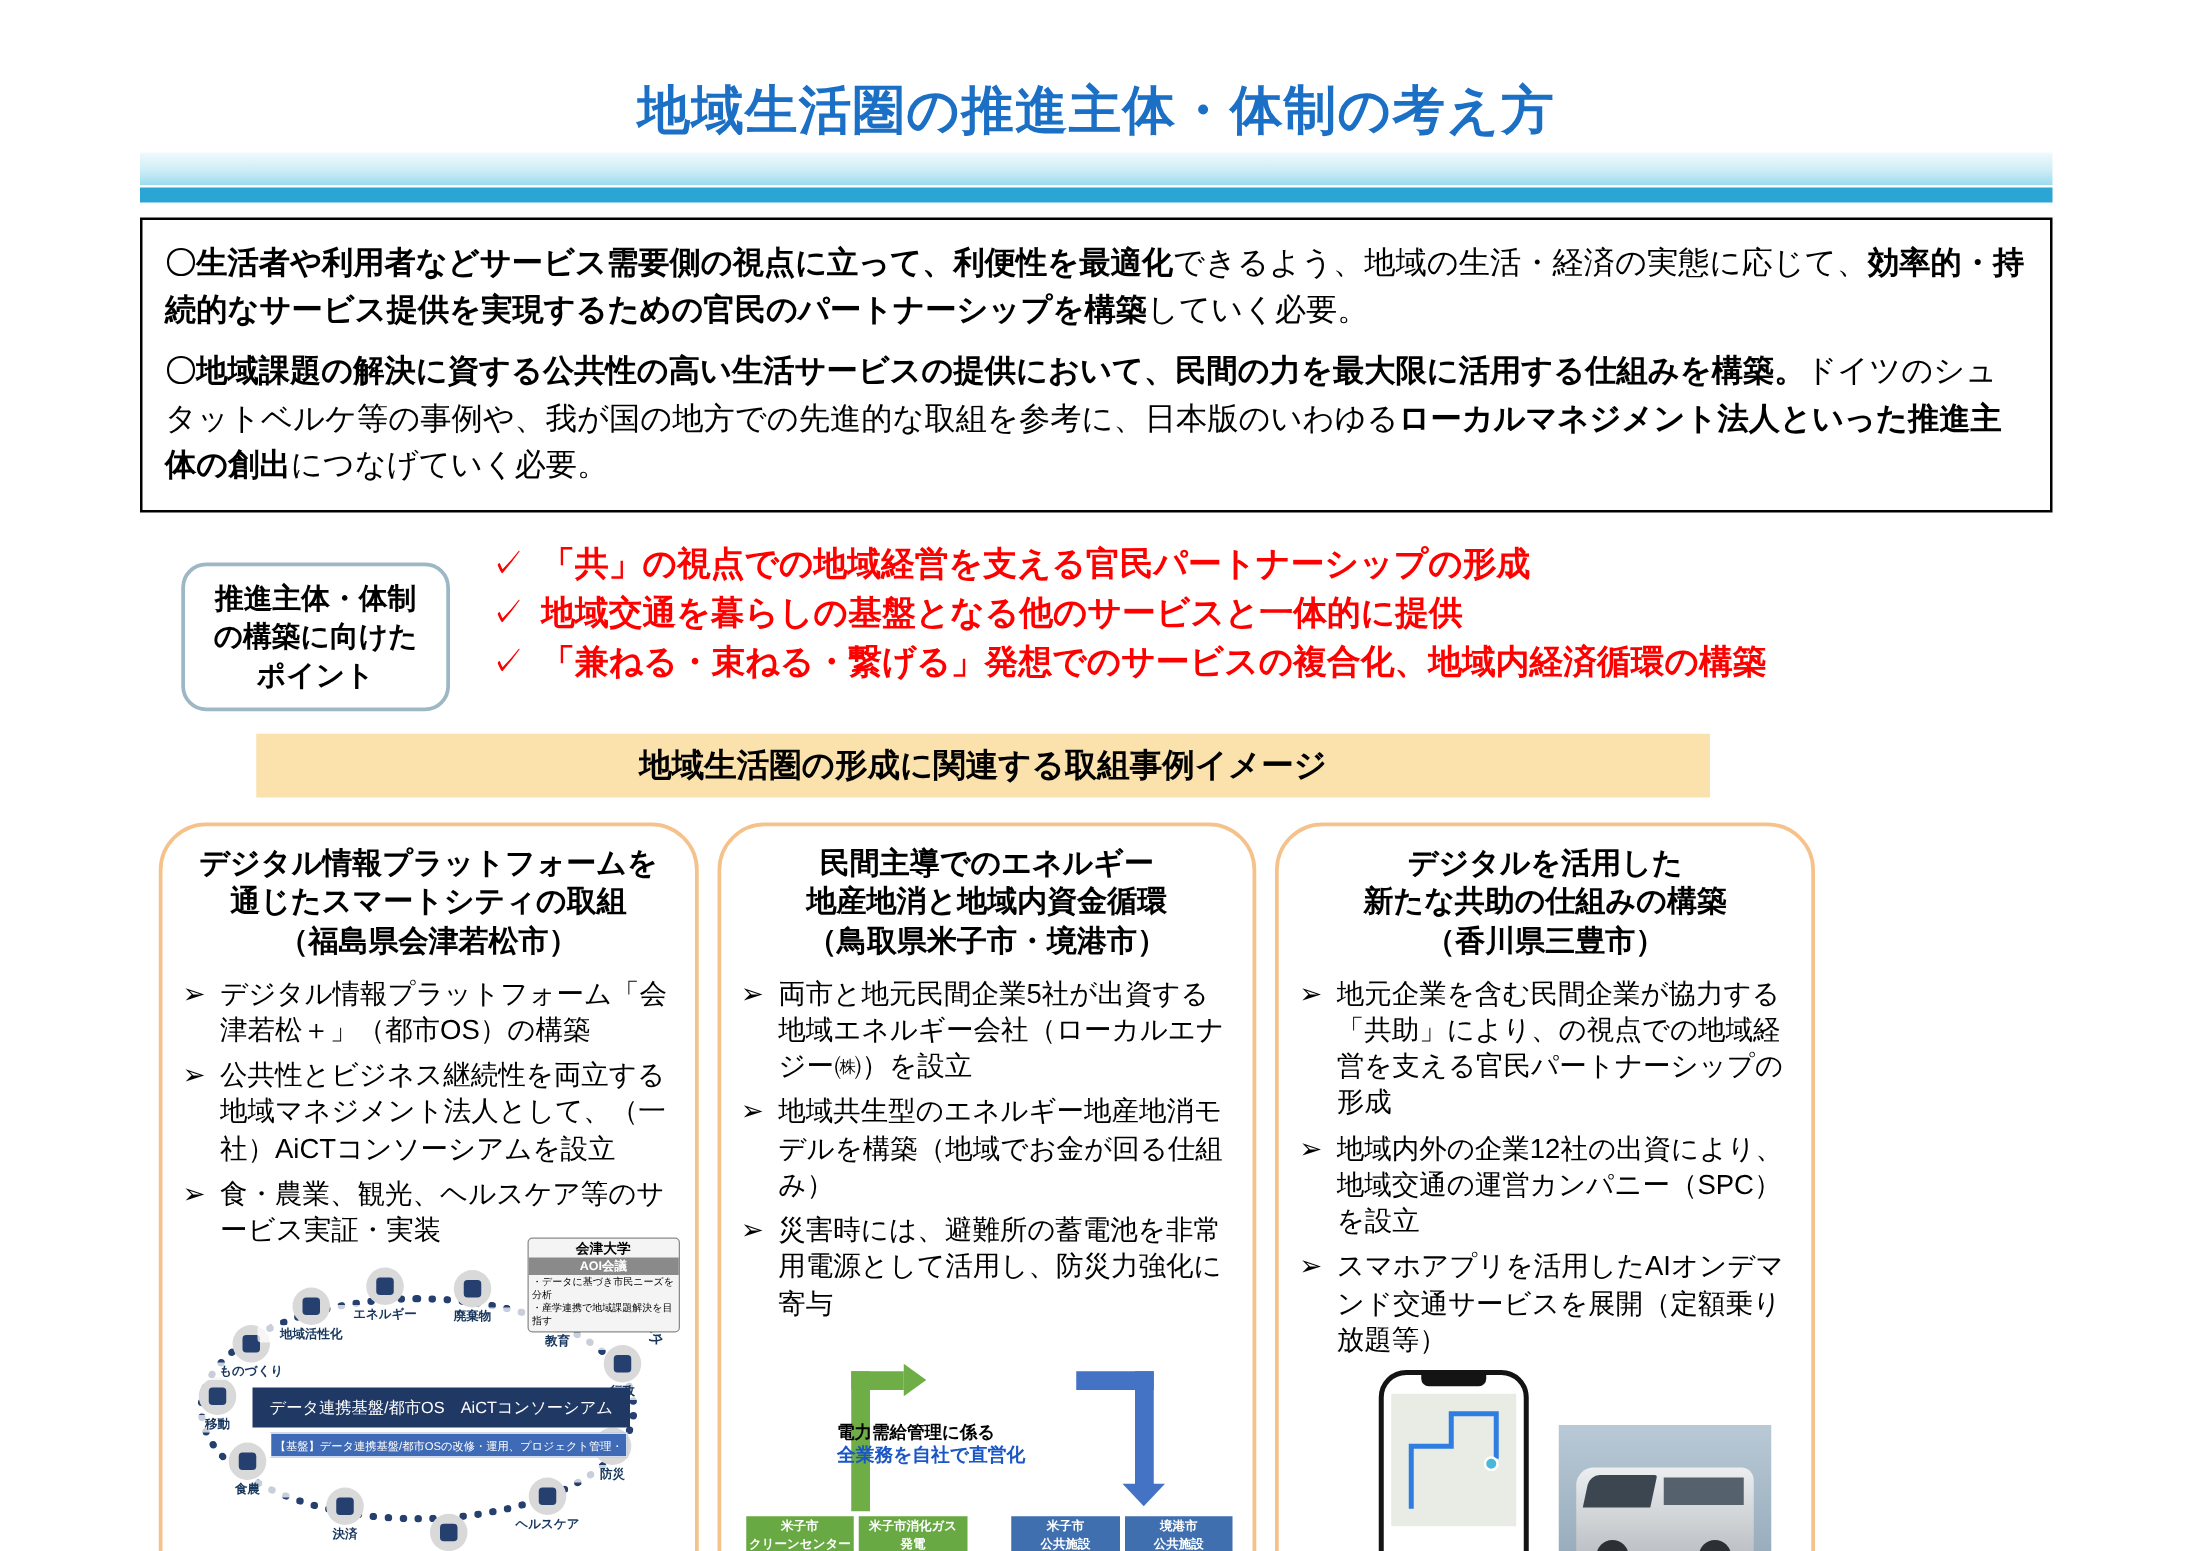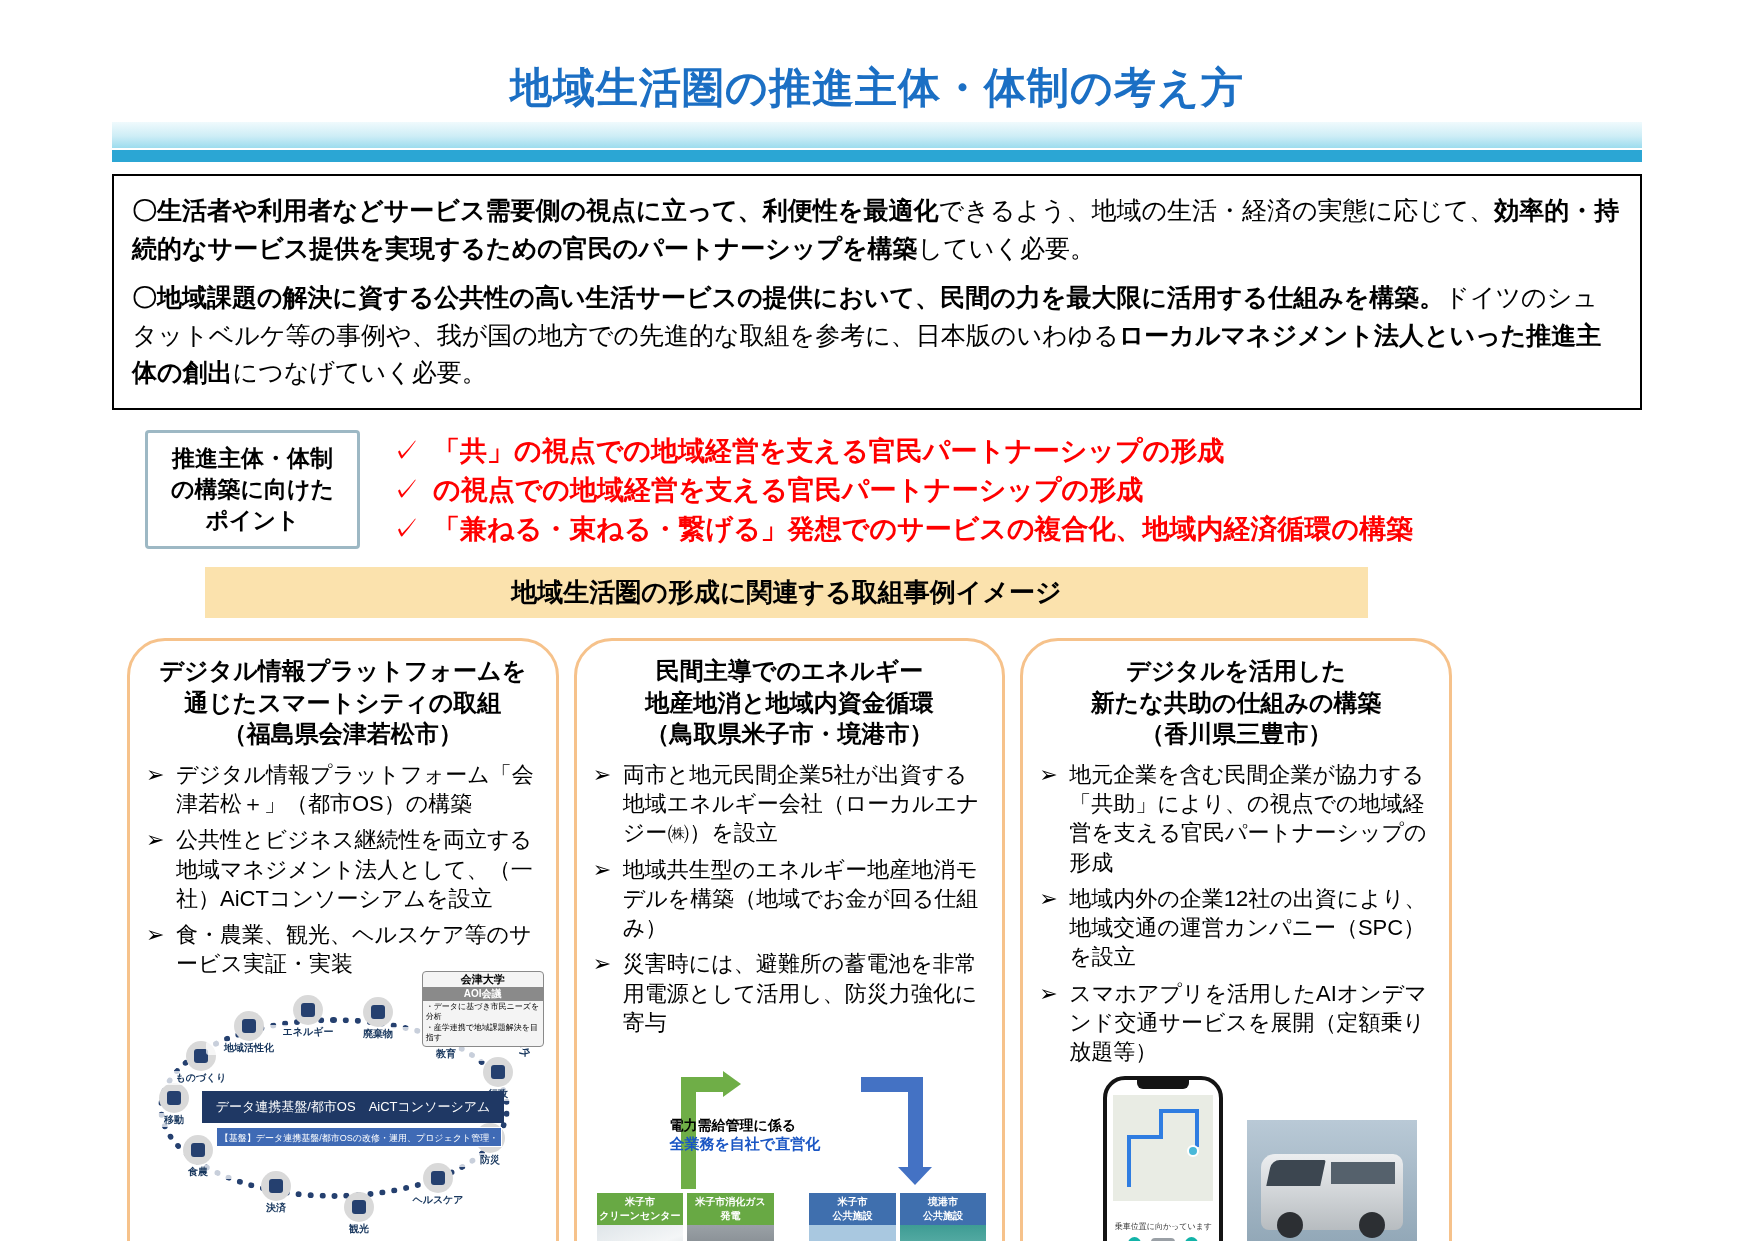--- a/index.html
+++ b/index.html
@@ -13,22 +13,22 @@
   .stripe{ margin:2px 112px 0; height:12px; background:#2ba6d4; }
 
   
   .intro { margin:12px 112px 0; border:2px solid #000; padding:12px 18px 16px; font-size:25px; line-height:1.5; color:#000; }
   .intro p { margin-top:4px; }
   .intro p + p { margin-top:12px; }
   .b { font-weight:700; }
 
   
   .points-row { display:flex; align-items:flex-start; margin:20px 0 0 145px; }
-  .points-box { width:215px; border:3px solid #9db8c4; border-radius:4px; padding:10px 4px; text-align:center;
-                font-size:23px; font-weight:700; line-height:1.35; color:#000; background:#fff; }
+  .points-box { width:215px; border:3px solid #9db8c4; border-radius:20px; padding:10px 4px; text-align:center;
+                font-size:23px; font-weight:700; line-height:1.35; color:#000; background:#fff;margin-top:20px; }
   .checks { margin-left:32px; padding-top:2px; }
   .check-item { display:flex; gap:14px; color:#ff0000; font-weight:700; font-size:27px; line-height:1.45; }
   .check-item .glyph { font-weight:400; }
 
   
   .banner { margin:18px 0 0 205px; width:1163px; background:#fbe2ad; text-align:center;
             font-size:26px; font-weight:700; padding:8px 0; color:#000; }
 
   
   .cards { display:flex; gap:15px; margin:20px 24px 0 127px; width:1325px; }
@@ -136,21 +136,21 @@
       <div>の構築に向けた</div>
       <div>ポイント</div>
     </div>
     <div class="checks">
       <div class="check-item">
           <span class="glyph">✓</span>
           <span>「共」の視点での地域経営を支える官民パートナーシップの形成</span>
         </div>
       <div class="check-item">
           <span class="glyph">✓</span>
-          <span>の視点での地域経営を支える官民パートナーシップの形成</span>
+          <span>地域交通を暮らしの基盤となる他のサービスと一体的に提供</span>
         </div>
       <div class="check-item">
           <span class="glyph">✓</span>
           <span>「兼ねる・束ねる・繋げる」発想でのサービスの複合化、地域内経済循環の構築</span>
         </div>
     </div>
   </section>
 
   <div class="banner">地域生活圏の形成に関連する取組事例イメージ</div>
 

